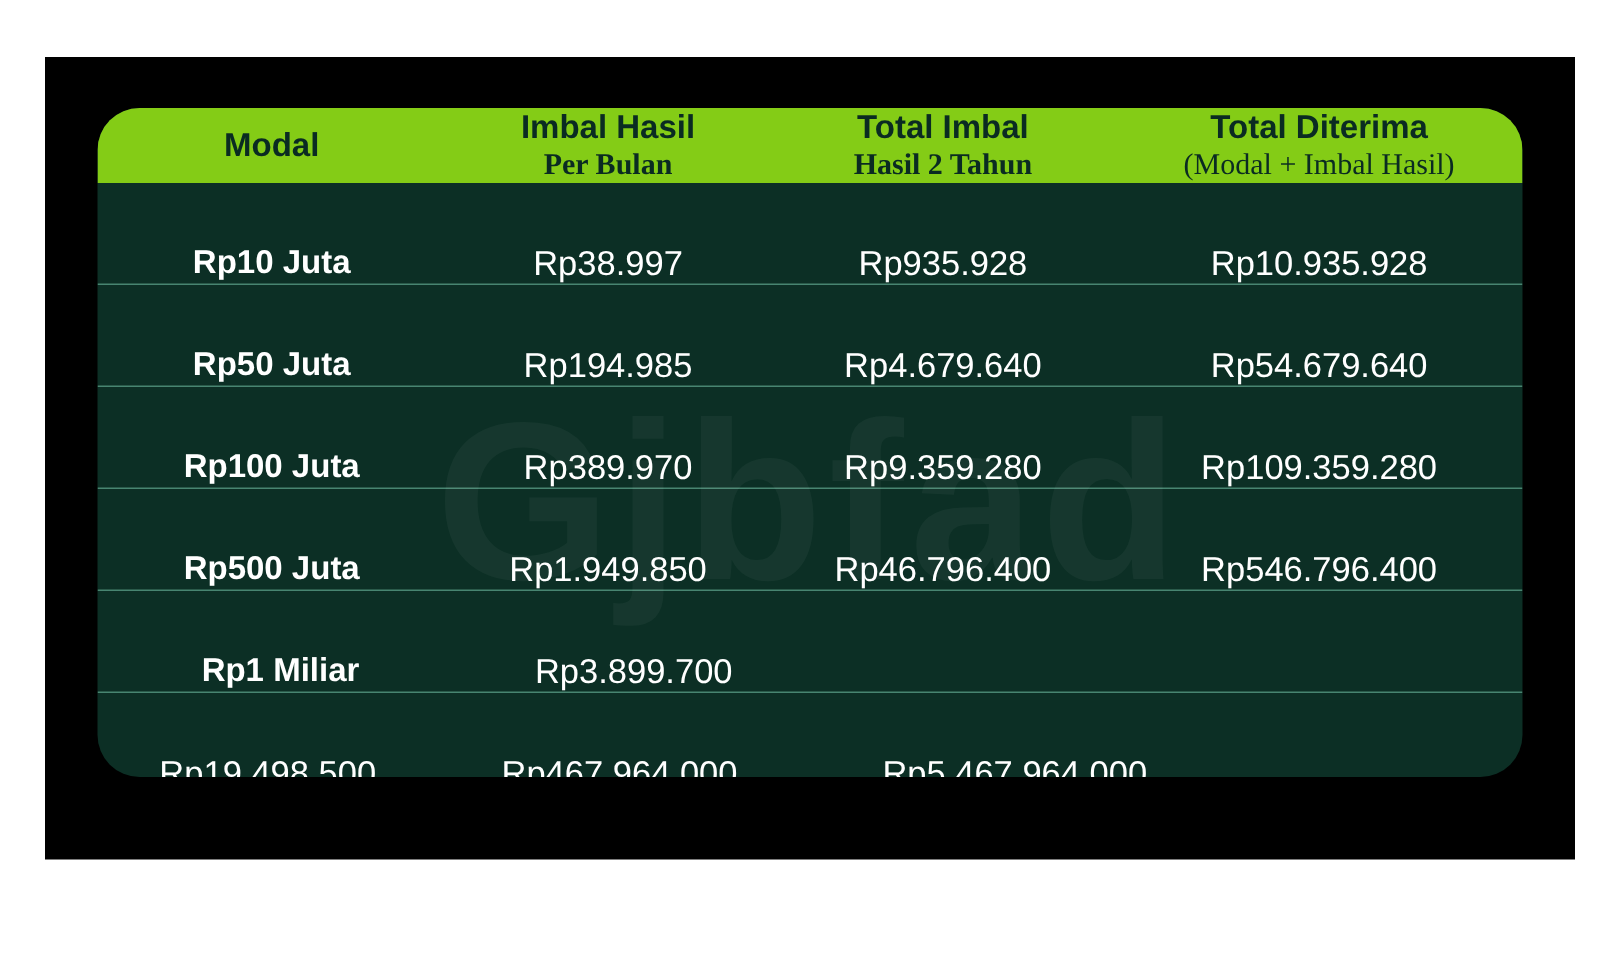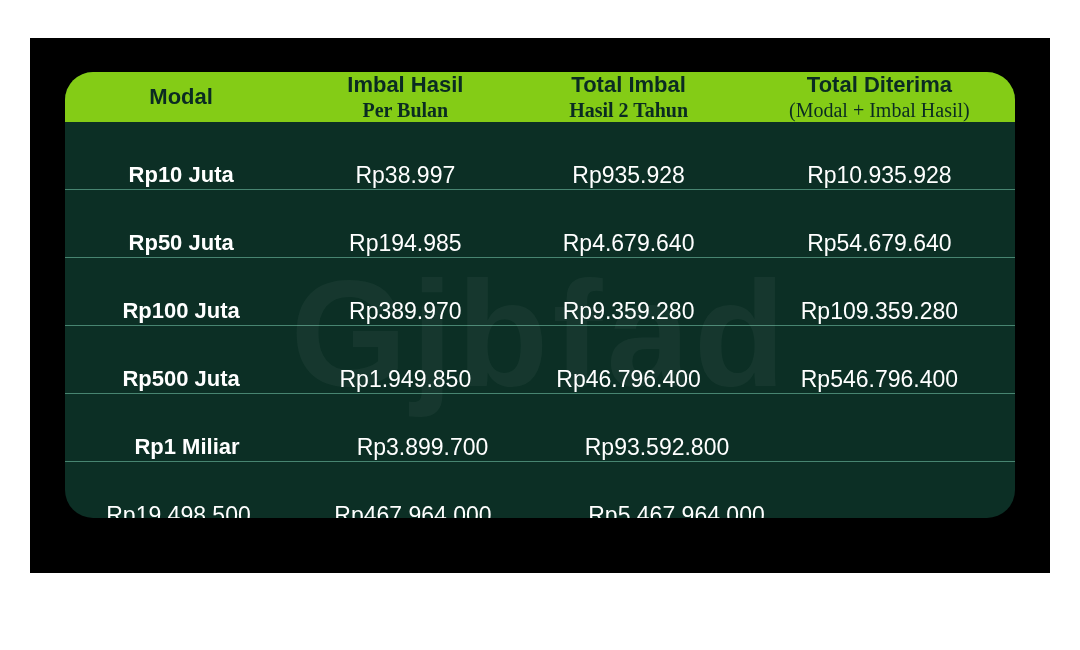--- a/index.html
+++ b/index.html
@@ -161,21 +161,20 @@
       <div class="tr">
         <div class="td modal col0">Rp500 Juta</div>
         <div class="td col1">Rp1.949.850</div>
         <div class="td col2">Rp46.796.400</div>
         <div class="td col3">Rp546.796.400</div>
       </div>
 
       <div class="tr">
         <div class="td modal col0">Rp1 Miliar</div>
         <div class="td col1">Rp3.899.700</div>
-        <div class="td col2">Rp93.592.800</div>
       </div>
 
       <div class="tr">
         <div class="td col1">Rp19.498.500</div>
         <div class="td col2">Rp467.964.000</div>
         <div class="td col3">Rp5.467.964.000</div>
       </div>
 
     </div>
   </div>

